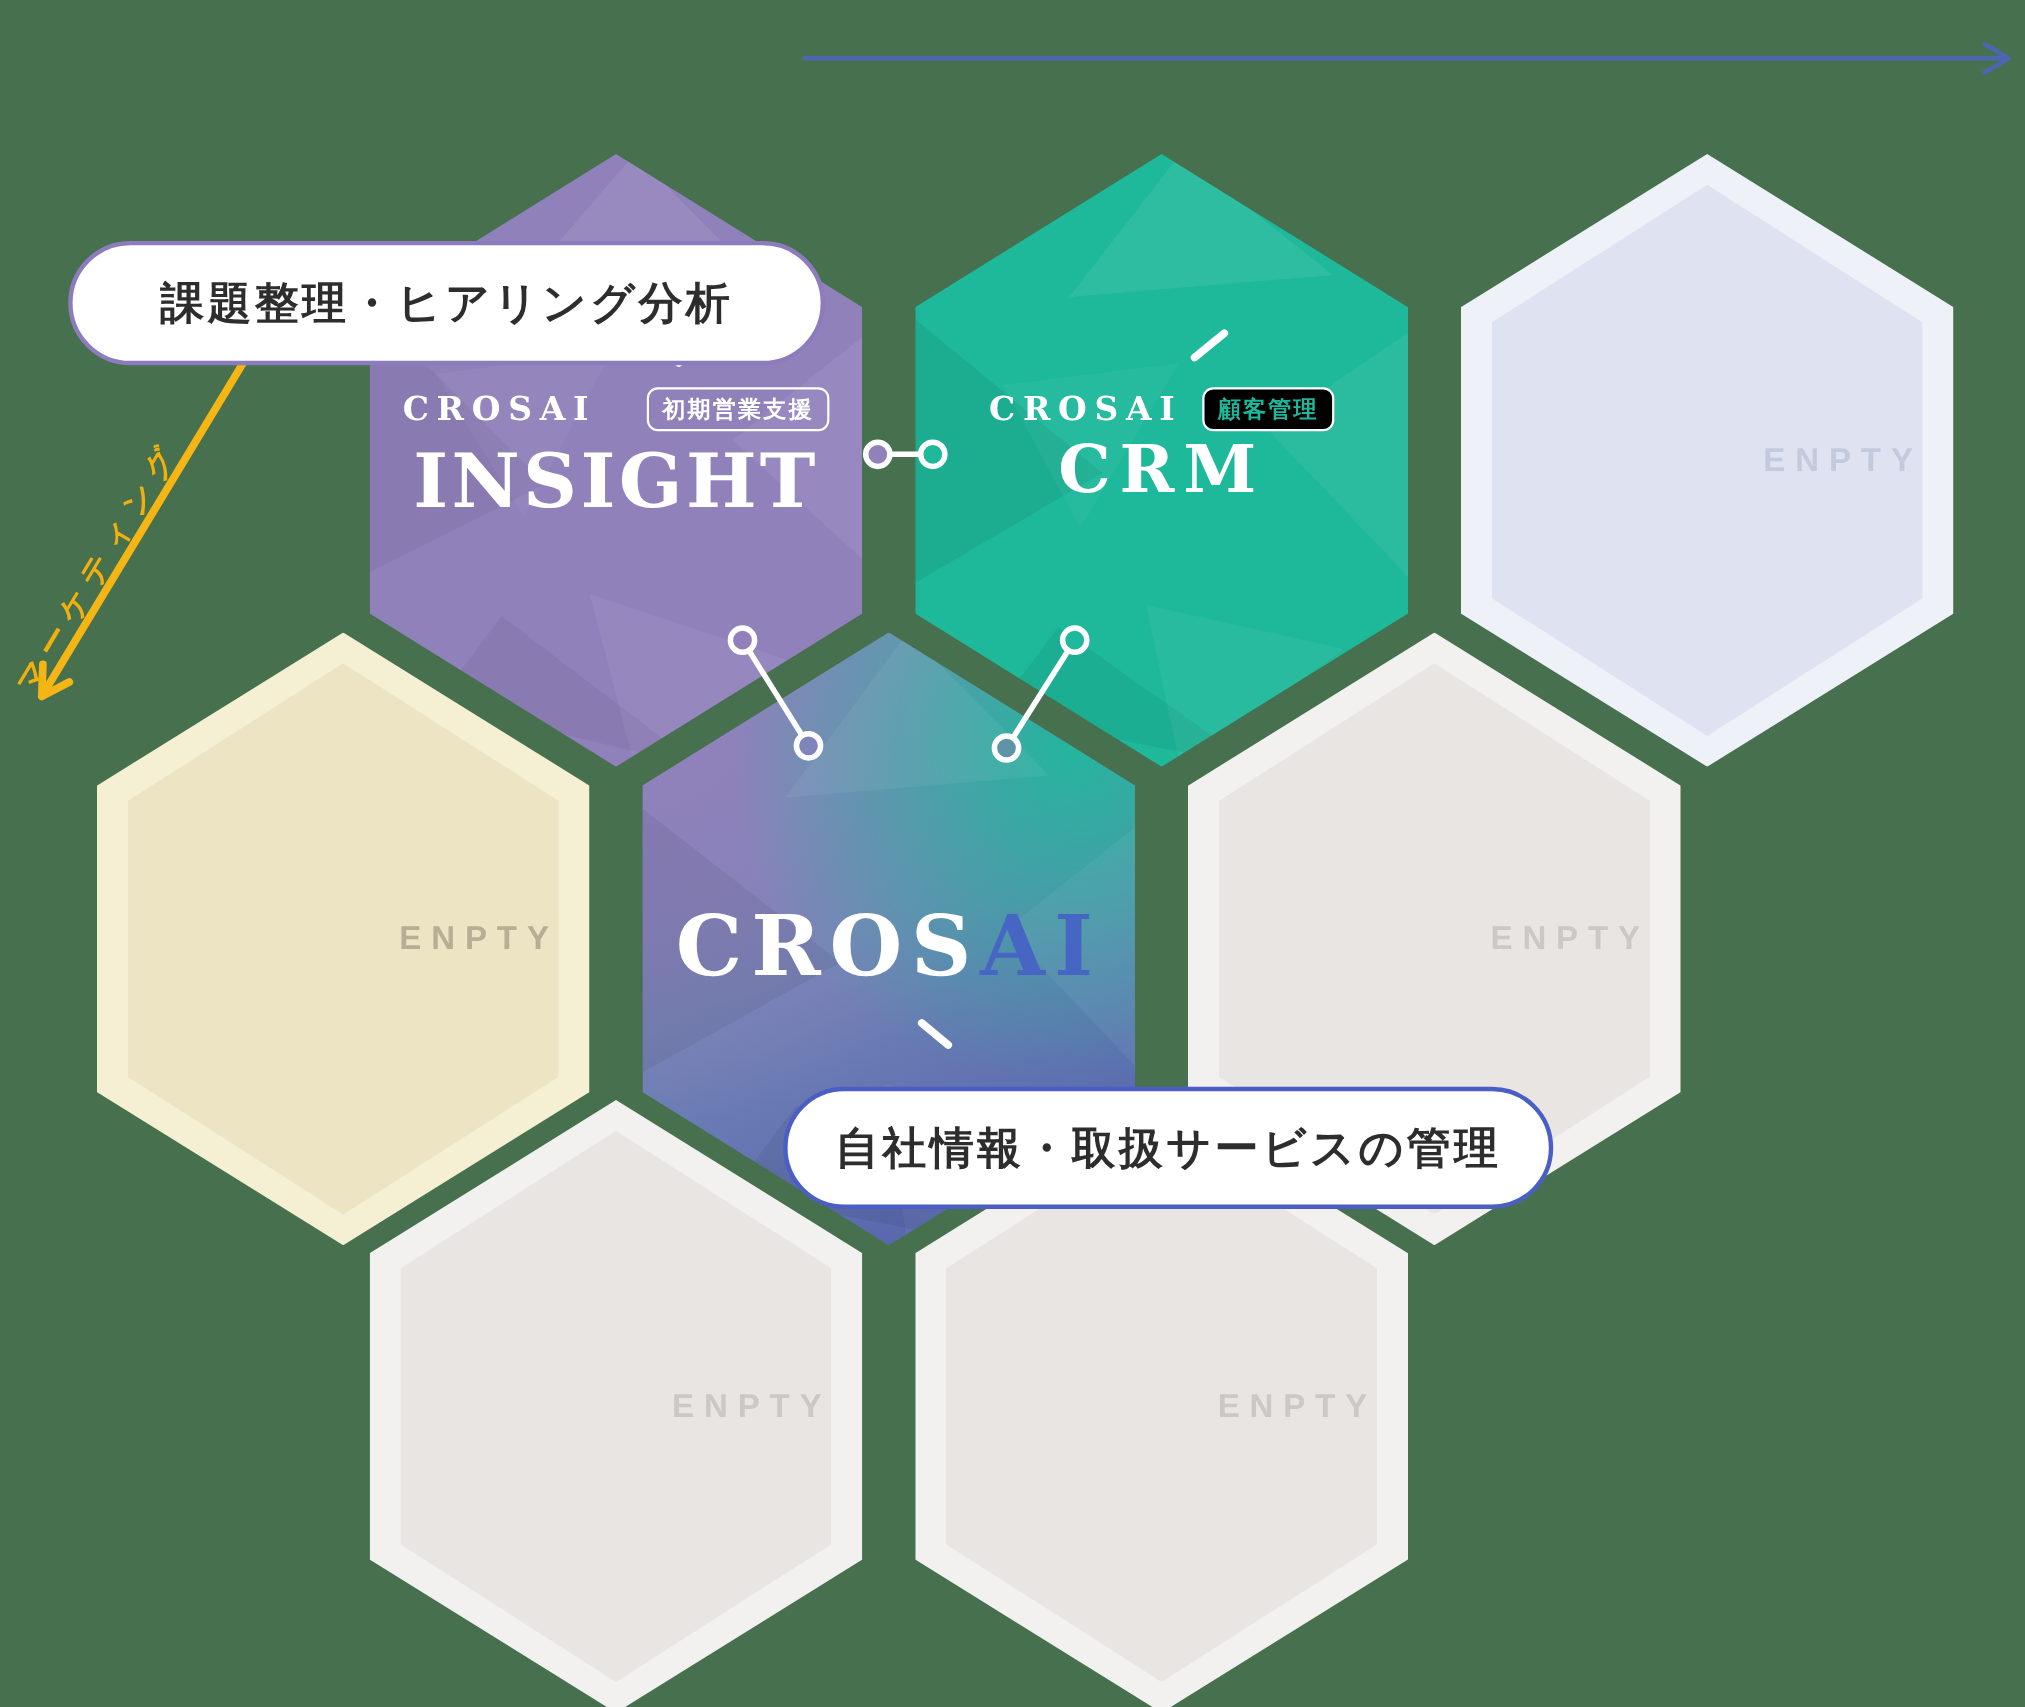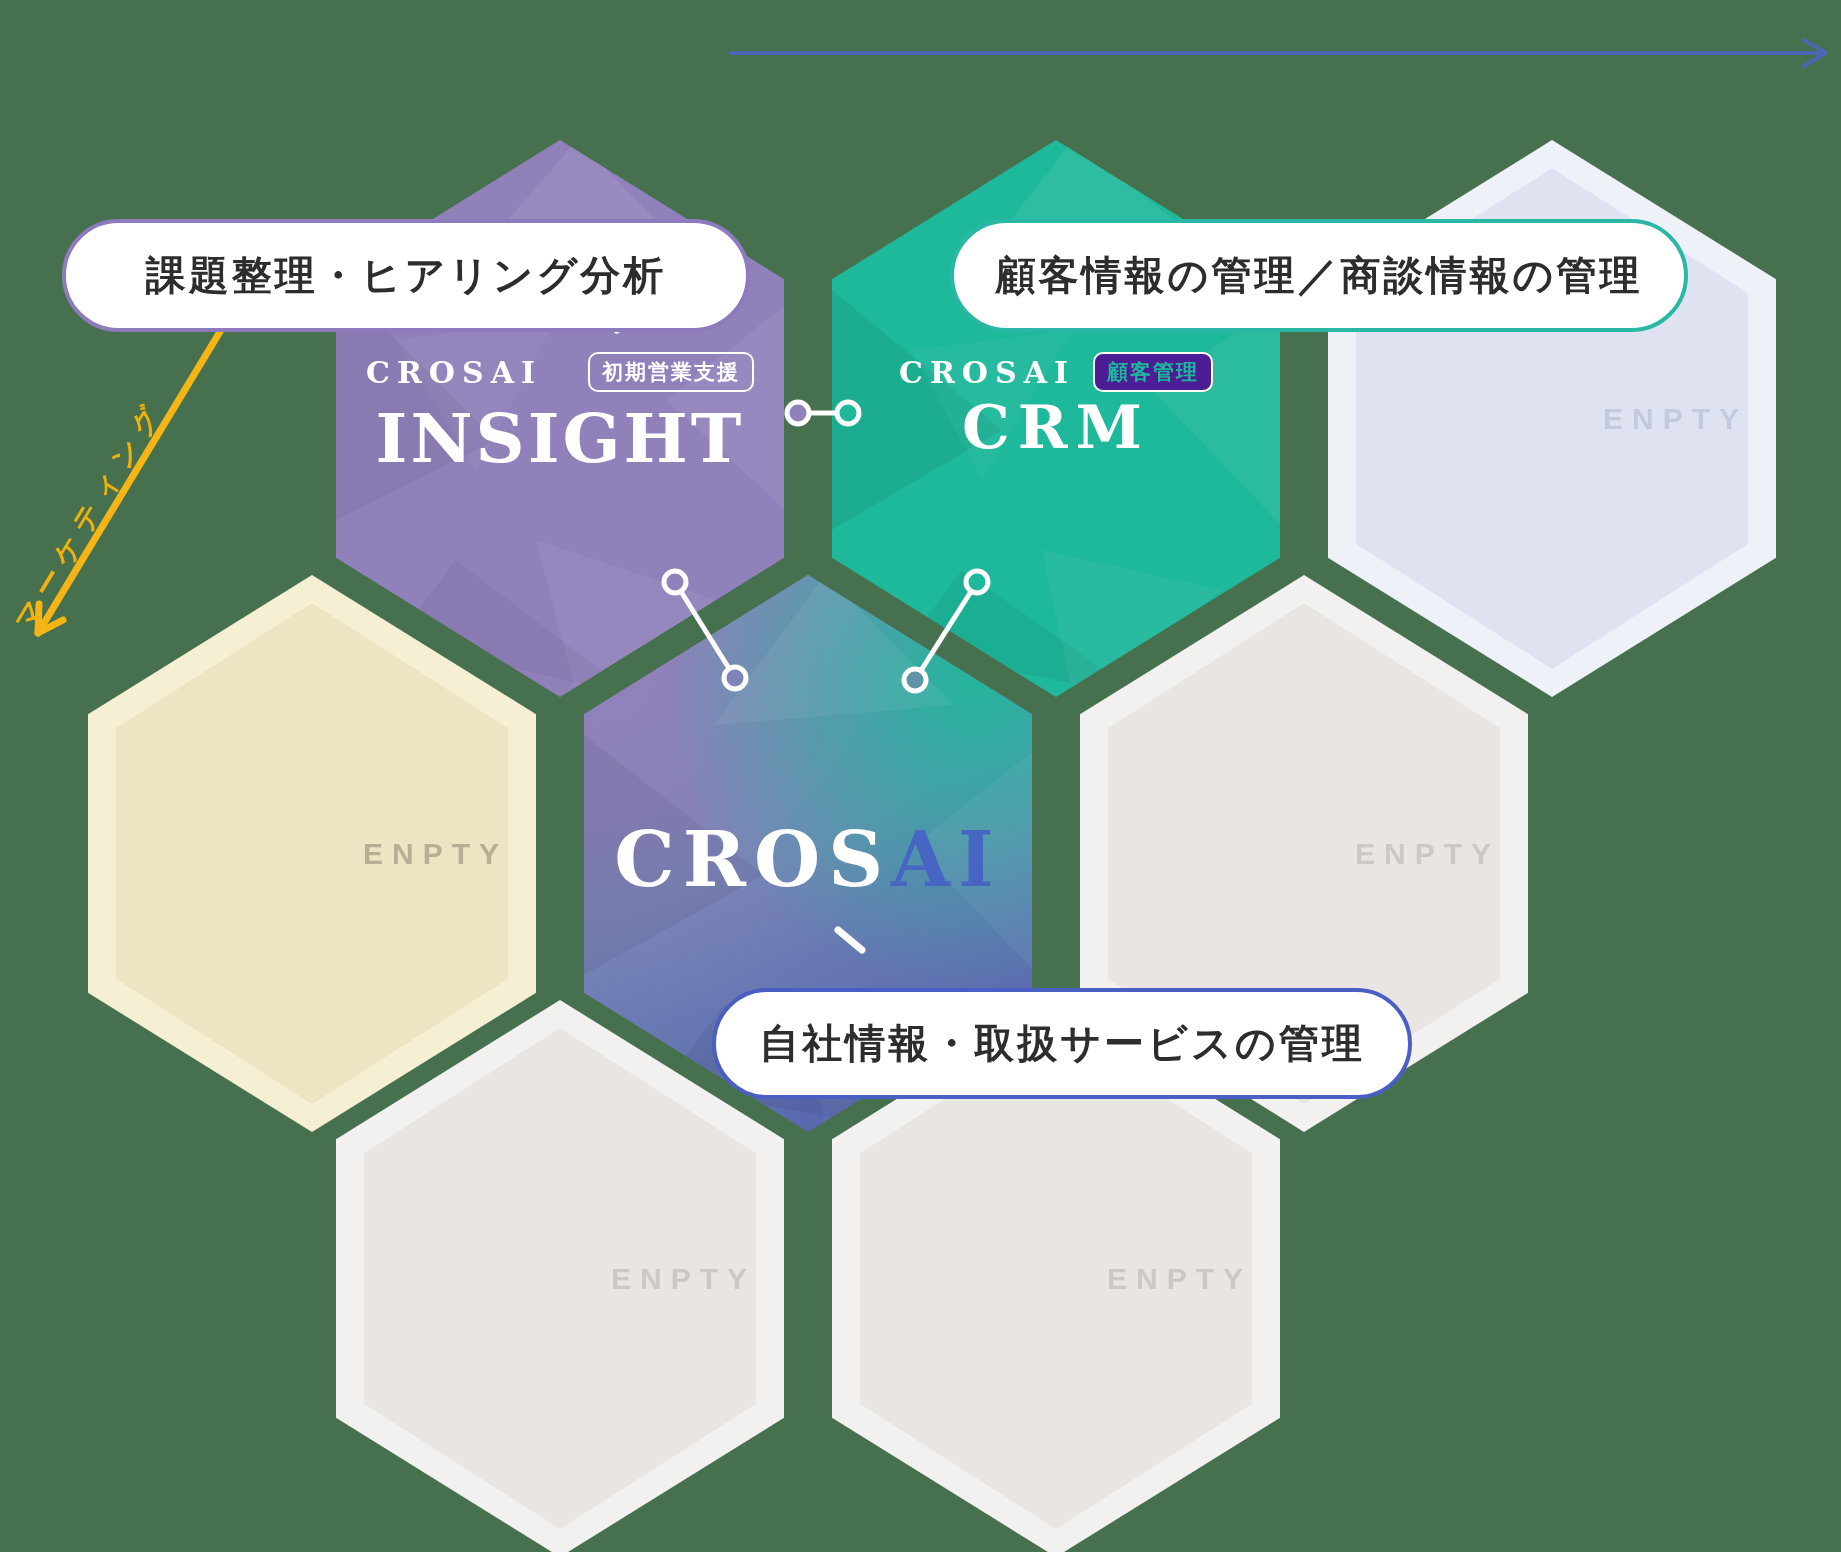--- a/index.html
+++ b/index.html
@@ -36,21 +36,21 @@
 
   
   .logo-block{position:absolute;left:0;right:0;display:flex;flex-direction:column;
       align-items:center;color:#fff;}
   .hex.insight .logo-block{top:212px;}
   .hex.crm .logo-block{top:212px;}
   .logo-row{display:flex;align-items:center;gap:18px;}
   .brand{font-family:"DejaVu Serif",serif;font-weight:bold;font-size:30px;letter-spacing:7px;}
   .badge{font-size:21px;font-weight:bold;letter-spacing:2px;border-radius:10px;padding:4px 12px;}
   .badge.outline{border:2px solid #fff;color:#fff;background:transparent;margin-left:28px;}
-  .badge.solid{border:2px solid #fff;color:#1db89b;background:#4c1d95;}
+  .badge.solid{border:2px solid #fff;color:#1db89b;background:#000000;}
   .big-name{font-family:"DejaVu Serif",serif;font-weight:bold;color:#fff;}
   .hex.insight .big-name{font-size:68px;letter-spacing:3px;margin-top:6px;}
   .hex.crm .big-name{font-size:60px;letter-spacing:8px;margin-top:0px;}
   .center-name{position:absolute;left:0;right:0;top:240px;text-align:center;
       font-family:"DejaVu Serif",serif;font-weight:bold;font-size:76px;letter-spacing:8px;color:#fff;}
   .center-name .ai{color:#4766c4;}
 
   
   .pill{position:absolute;background:#fff;border-radius:999px;display:flex;
         align-items:center;justify-content:center;font-weight:bold;color:#2d2d2d;
@@ -183,16 +183,15 @@
     </g>
 
     <line x1="592" y1="303" x2="617" y2="330" stroke="#ffffff" stroke-width="7" stroke-linecap="round"></line>
     <line x1="1113" y1="303" x2="1086" y2="325" stroke="#ffffff" stroke-width="7" stroke-linecap="round"></line>
     <line x1="838" y1="930" x2="862" y2="950" stroke="#ffffff" stroke-width="7" stroke-linecap="round"></line>
   </svg>
 
   <div class="marketing-label">マーケティング</div>
 
   <div class="pill p-insight">課題整理・ヒアリング分析</div>
-  <div class="pill p-crm">顧客情報の管理／商談情報の管理</div>
   <div class="pill p-company">自社情報・取扱サービスの管理</div>
 
 </div>
 
 </body></html>

